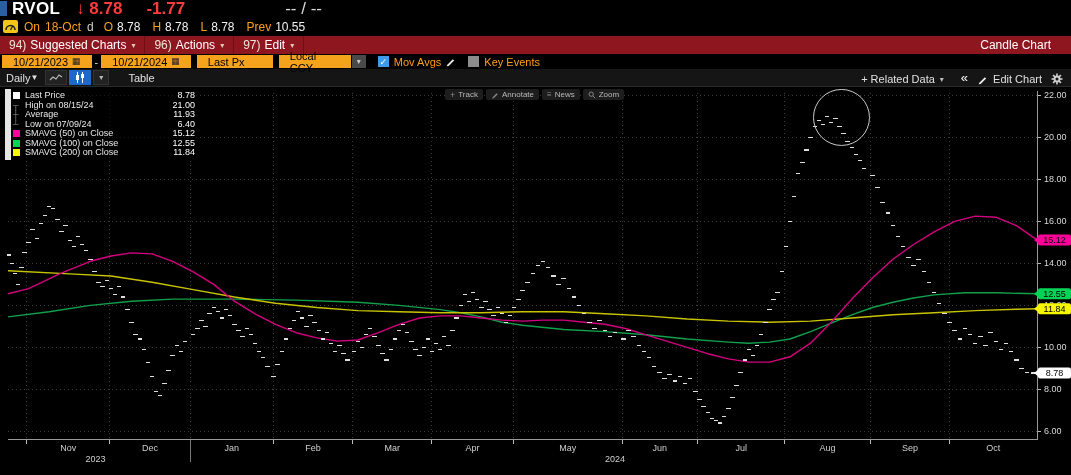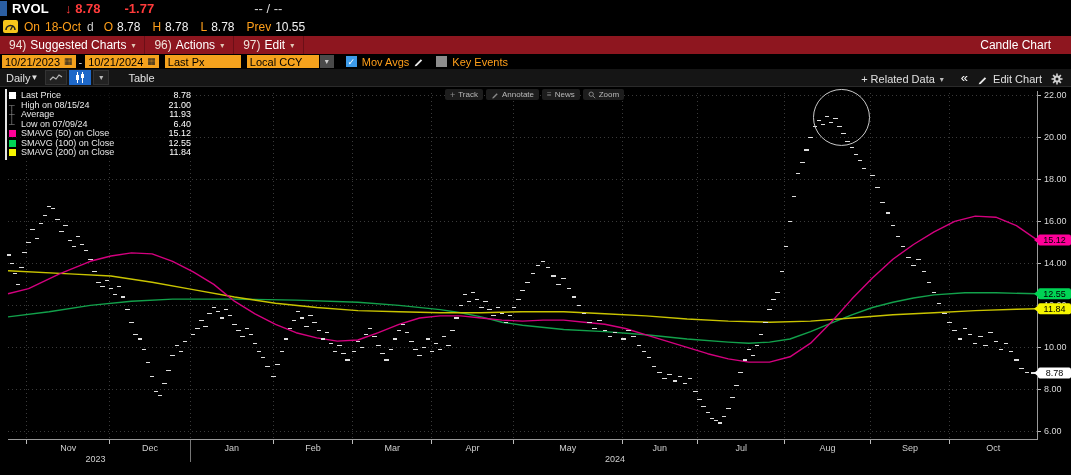--- a/index.html
+++ b/index.html
@@ -1,20 +1,20 @@
 <!DOCTYPE html>
 <html><head>
 <meta charset="utf-8">
 <style>
   html,body{margin:0;padding:0;background:#000;}
   body{width:1071px;height:475px;overflow:hidden;font-family:"Liberation Sans",sans-serif;color:#fff;position:relative;}
   .row{display:flex;align-items:center;box-sizing:border-box;}
 
   
-  .titlebar{height:17px;background:#000;font-size:13px;font-weight:bold;}
+  .titlebar{height:17px;background:#000;font-size:17px;font-weight:bold;}
   .win-accent{width:7px;height:15px;background:#2b5fa3;margin-right:5px;}
   .ticker{color:#fff;letter-spacing:.3px;}
   .px-down{color:#ff3b3b;margin-left:16px;}
   .chg{color:#ff3b3b;margin-left:24px;}
   .bidask{color:#d8d8d8;margin-left:100px;font-weight:normal;}
 
   
   .quotebar{height:19px;background:#000;font-size:12px;}
   .gauge-wrap{width:15px;height:13px;background:#f6c51b;border-radius:2px;margin:0 6px 0 3px;display:flex;align-items:center;justify-content:center;}
   .amber{color:#ff9f1a;}
@@ -25,21 +25,21 @@
   
   .menubar{height:18px;background:#8e161f;font-size:12px;}
   .security-box{background:#f5a21d;color:#000;height:18px;display:flex;align-items:center;padding:0 8px;width:168px;box-sizing:border-box;}
   .menu-item{display:flex;align-items:center;height:18px;padding:0 9px;border-right:1px solid #6c0f17;cursor:default;white-space:nowrap;}
   .menu-item .num{color:#efe3da;margin-right:4px;}
   .caret{font-size:8px;color:#e0c9b8;margin-left:5px;}
   .menubar-right{margin-left:auto;padding-right:20px;color:#fff;}
 
   
   .filterbar{height:15px;background:#000;font-size:11px;padding-left:2px;}
-  .ofield{background:#f5a21d;color:#000;height:13px;display:flex;align-items:center;padding:0 3px;box-sizing:border-box;}
+  .ofield{background:#f5a21d;color:#000;height:13px;display:flex;align-items:center;padding:0 11px;box-sizing:border-box;}
   .cal{color:#222;font-size:9px;margin-left:4px;line-height:9px;}
   .dash-sep{color:#ddd;margin:0 3px;}
   .field-lastpx{width:76px;margin-left:6px;}
   .field-ccy{width:72px;margin-left:6px;}
   .ccy-caret{width:14px;height:13px;background:#4a4a4a;color:#ccc;font-size:8px;display:flex;align-items:center;justify-content:center;margin-left:1px;}
   .cb{width:11px;height:11px;display:flex;align-items:center;justify-content:center;font-size:9px;margin-left:12px;}
   .cb-on{background:#3d9be9;color:#fff;}
   .cb-off{background:#8d8d8d;}
   .cb-label{color:#ff9f1a;margin-left:5px;}
   .pencil{margin-left:4px;display:flex;align-items:center;}
@@ -56,21 +56,21 @@
   .tb-right{margin-left:auto;display:flex;align-items:flex-end;}
   .related{display:flex;align-items:center;gap:5px;padding:0 8px;white-space:nowrap;}
   .adddata{background:#f5a21d;color:#9a6a00;width:148px;height:14px;font-size:11px;display:flex;align-items:center;padding:0 5px;box-sizing:border-box;}
   .chevrons{color:#fff;font-size:13px;padding:0 9px;}
   .editchart{display:flex;align-items:center;gap:5px;padding-right:9px;white-space:nowrap;}
   .gear{padding-right:8px;display:flex;align-items:center;}
 
   
   #chart{position:relative;width:1071px;height:388px;background:#000;}
   #plot{position:absolute;left:0;top:0;}
-  #legend{position:absolute;left:5px;top:2px;width:182px;background:rgba(0,0,0,.6);font-size:9px;line-height:9.5px;padding:2px 3px 2px 2px;border-left:2px solid #e5e5e5;}
+  #legend{position:absolute;left:5px;top:2px;width:182px;background:rgba(0,0,0,.6);font-size:9px;line-height:9.5px;padding:2px 3px 2px 2px;border-left:6px solid #e5e5e5;}
   .lg-row{display:flex;align-items:center;height:9.5px;}
   .lg-marker{width:12px;display:flex;align-items:center;justify-content:flex-start;}
   .chip{width:7px;height:7px;display:inline-block;}
   .lg-glyph{color:#9a9a9a;font-size:8px;}
   .lg-label{color:#e8e8e8;flex:1;white-space:nowrap;}
   .lg-value{color:#fff;text-align:right;width:30px;}
   #tools{position:absolute;left:445px;top:2px;display:flex;gap:3px;}
   .tool-btn{background:#1d1d1d;border-radius:2px;height:11px;display:flex;align-items:center;gap:3px;padding:0 5px;color:#b9b9b9;font-size:8px;}
 </style>
 </head>

